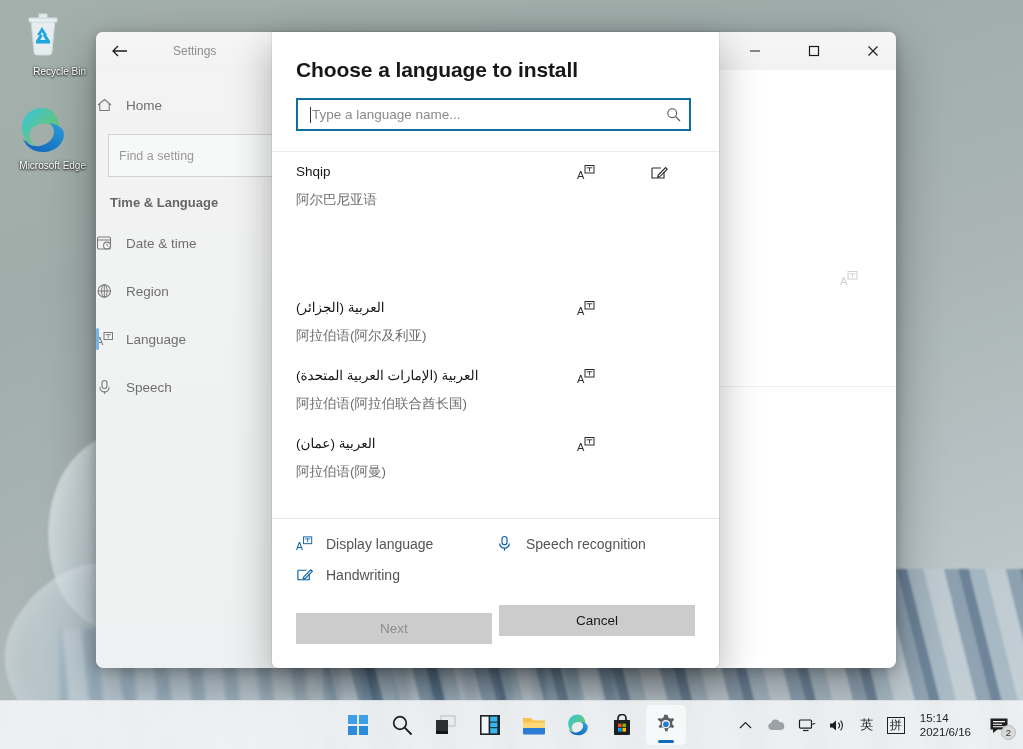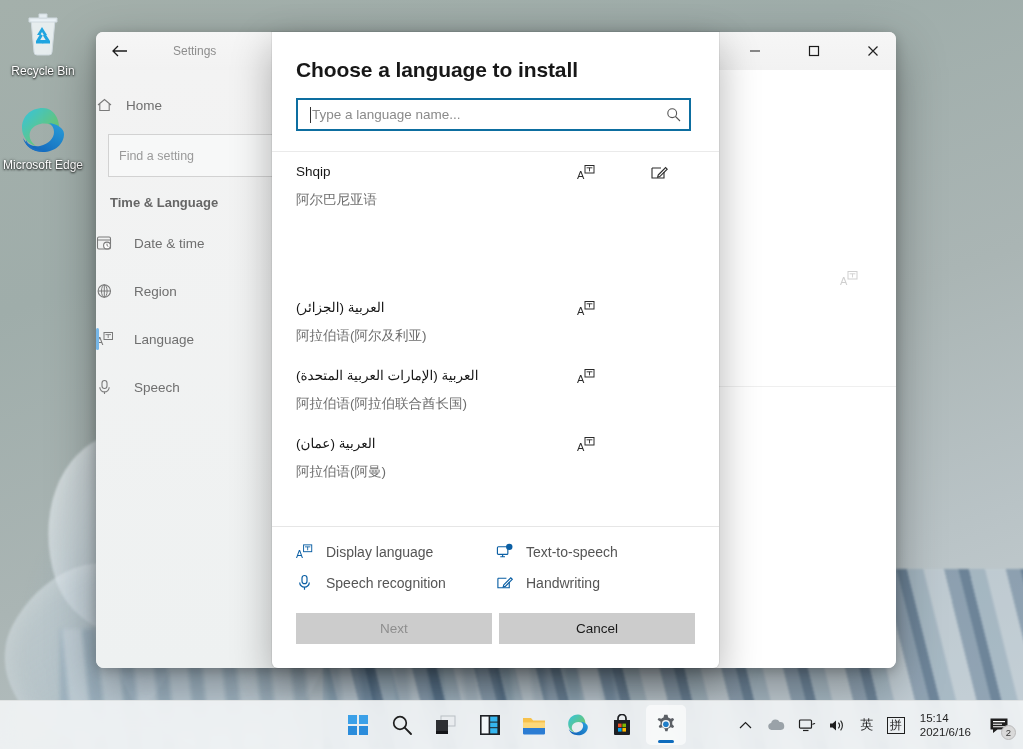--- a/index.html
+++ b/index.html
@@ -52,22 +52,22 @@
   .wp-ray2 {
     left: 60px; bottom: 0; width: 560px; height: 120px;
     background: repeating-linear-gradient(84deg,
         rgba(120,150,174,.35) 0px, rgba(120,150,174,.35) 14px,
         rgba(205,218,228,.40) 14px, rgba(205,218,228,.40) 34px);
     filter: blur(2px);
   }
 
   
   .desk-icon {
-    position: absolute; width: 86px; text-align: center;
-    color: #fff; font-size: 12px; line-height: 13px;
+    position: absolute; width: 86px; text-align: right;
+    color: #fff; font-size: 10px; line-height: 13px;
     text-shadow: 0 1px 2px rgba(0,0,0,.85), 0 0 3px rgba(0,0,0,.6);
     cursor: default; user-select: none;
   }
   .desk-icon .glyph { display:block; height: 52px; margin-bottom: 3px; }
   .desk-icon svg { display: block; margin: 0 auto; }
 
   
   #settings-window {
     position: absolute; left: 96px; top: 32px; width: 800px; height: 636px;
     background: #f3f3f3;
@@ -112,21 +112,21 @@
   }
   .find-setting {
     margin: 0 8px 12px 12px; height: 43px; background: #f7f8f8;
     border: 1px solid #d2d2d2; display: flex; align-items: center;
     padding-left: 10px; color: #9a9a9a; font-size: 12.5px;
   }
   .sec-head {
     padding: 6px 0 8px 14px; font-size: 13px; color: #666; font-weight: bold;
     margin-bottom: 6px;
   }
-  .nav-list .nav-row { margin-bottom: 10px; gap: 8px; }
+  .nav-list .nav-row { margin-bottom: 10px; }
 
   
   .content {
     flex: 1 1 auto; background: #fff; position: relative; min-width: 0;
     padding: 24px 28px;
   }
   .behind-icon-tr { position: absolute; right: 36px; top: 200px; color: #cfcfcf; }
   .behind-buttons {
     position: absolute; left: 112px; top: 272px; display: flex; gap: 12px;
   }
@@ -188,21 +188,21 @@
   .legend-cell .lic { color: #0b5fa4; display: flex; align-items: center; width: 18px; }
   .legend-cell .ltx { font-size: 14px; color: #555; }
 
   .dlg-actions {
     flex: 0 0 auto; display: flex; gap: 7px; padding: 14px 24px 24px 24px;
   }
   .act-btn {
     flex: 1 1 0; height: 31px; display: flex; align-items: center; justify-content: center;
     font-size: 13.5px; border: 1px solid transparent; background: #cccccc; color: #1a1a1a;
   }
-  .act-btn.disabled { color: #8e8e8e; }
+  .act-btn.disabled { color: #8e8e8e; margin-top: 8px; }
 
   
   #taskbar {
     position: absolute; left: 0; bottom: 0; width: 1023px; height: 49px;
     background: rgba(243,245,246,.90);
     backdrop-filter: blur(14px);
     border-top: 1px solid rgba(0,0,0,.06);
     display: flex; align-items: center;
   }
   .tb-center { position: absolute; left: 0; right: 0; display: flex; justify-content: center; gap: 4px; }
@@ -509,30 +509,20 @@
           <span class="lic">
             <svg width="19" height="17" viewBox="0 0 19 17">
               <text x="0" y="15" font-family="Liberation Sans, sans-serif" font-size="11" fill="#0b5fa4">A</text>
               <rect x="8" y="1.5" width="8.6" height="7.2" fill="none" stroke="#0b5fa4" stroke-width="1"></rect>
               <path d="M9.5 3.6 H15.1 M12.3 3.6 V7.2" stroke="#0b5fa4" stroke-width=".9"></path>
             </svg>
           </span>
           <span class="ltx">Display language</span>
         </div>
 
-        <div class="legend-cell">
-          <span class="lic">
-            <svg width="19" height="17" viewBox="0 0 19 17">
-              <rect x="1.5" y="3.5" width="11" height="8" rx="1" fill="none" stroke="#0b5fa4" stroke-width="1.2"></rect>
-              <path d="M7 11.5 V14 M4.5 14 H9.5" stroke="#0b5fa4" stroke-width="1.2"></path>
-              <circle cx="14" cy="3.6" r="3.4" fill="#0b5fa4"></circle>
-            </svg>
-          </span>
-          <span class="ltx">Text-to-speech</span>
-        </div>
 
         <div class="legend-cell">
           <span class="lic">
             <svg width="17" height="17" viewBox="0 0 17 17">
               <rect x="6" y="1.5" width="5" height="8.2" rx="2.5" fill="none" stroke="#0b5fa4" stroke-width="1.2"></rect>
               <path d="M3.7 8.4 a4.8 4.8 0 0 0 9.6 0 M8.5 13.4 V15.8" fill="none" stroke="#0b5fa4" stroke-width="1.2"></path>
             </svg>
           </span>
           <span class="ltx">Speech recognition</span>
         </div>

